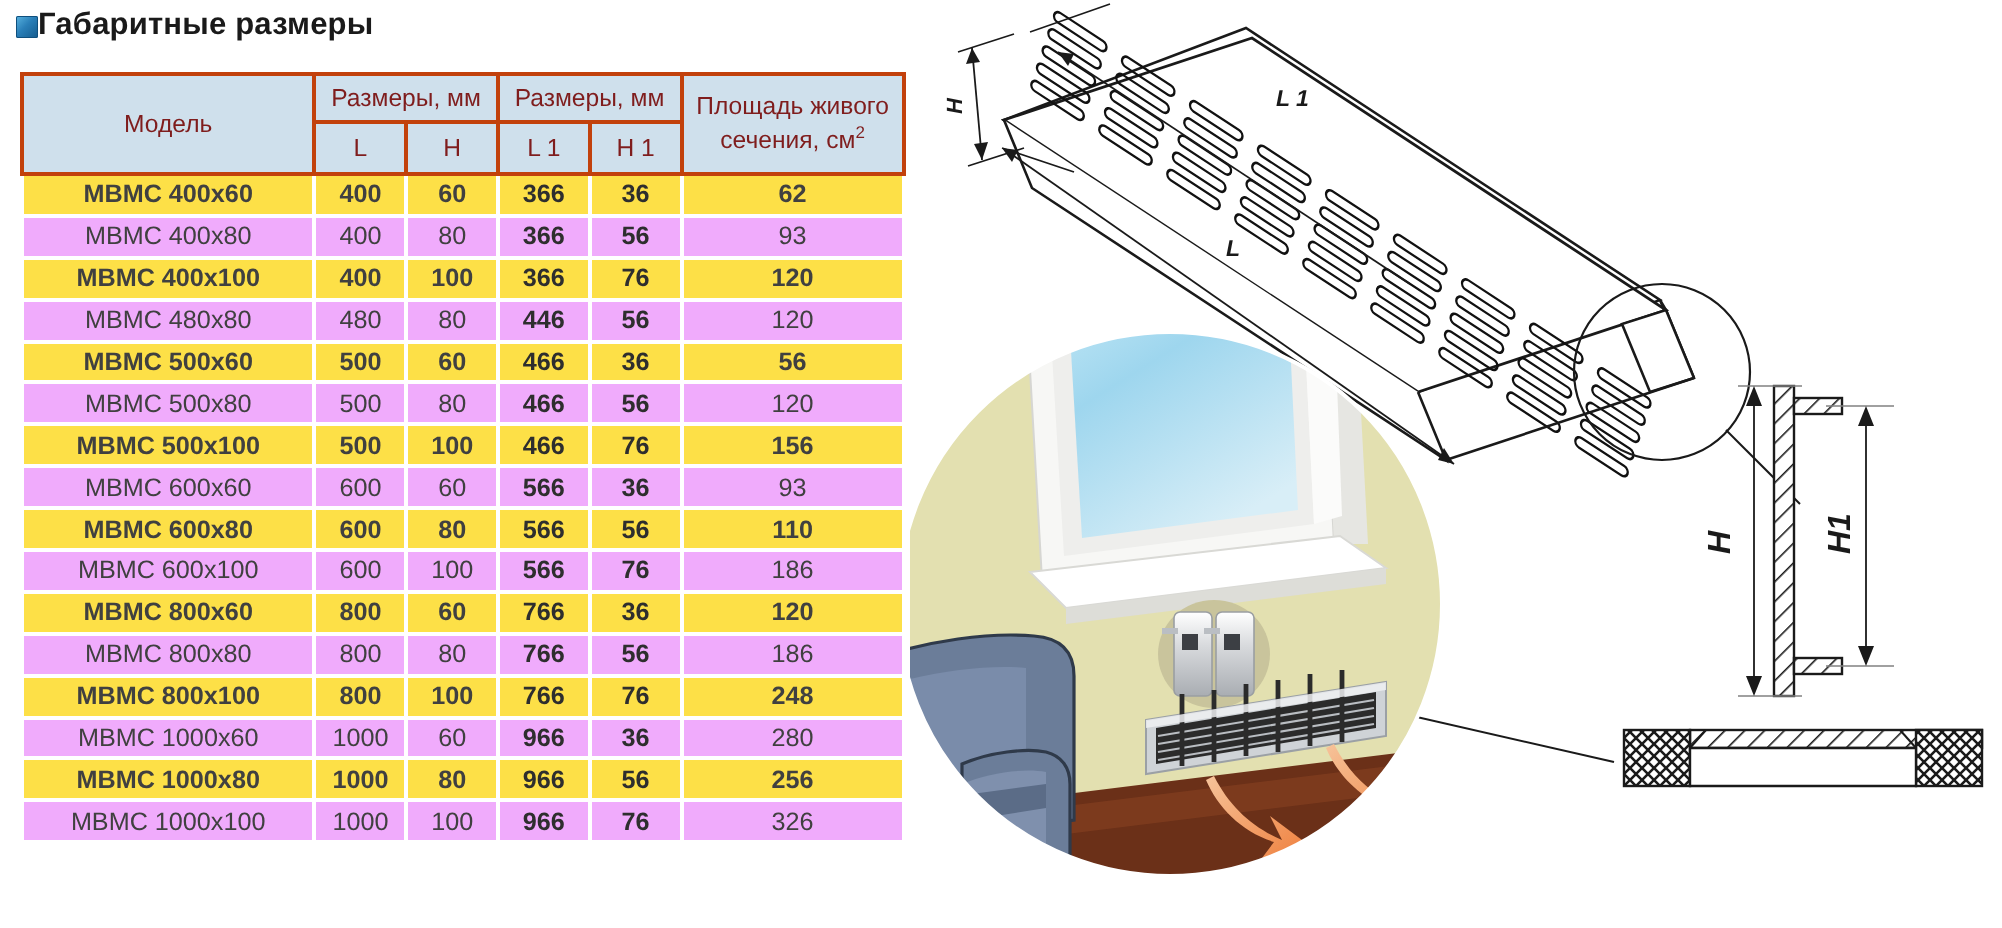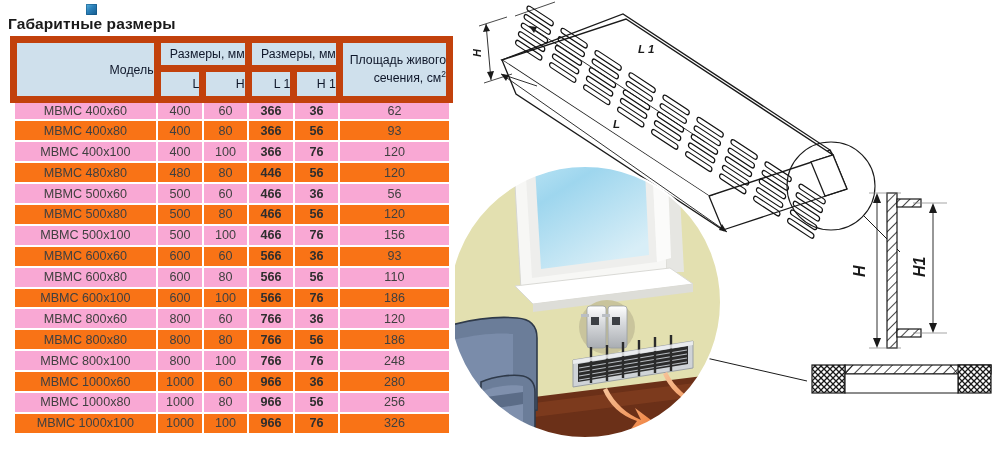--- a/index.html
+++ b/index.html
@@ -5,56 +5,56 @@
   html,body{margin:0;padding:0;}
   body{
     width:1001px;height:464px;
     background:#ffffff;
     font-family:"Liberation Sans","DejaVu Sans",sans-serif;
     position:relative;overflow:hidden;
     -webkit-font-smoothing:antialiased;
   }
 
   
-  #title-row{position:absolute;left:8px;top:4px;display:flex;align-items:center;gap:0;flex-direction:column;}
+  #title-row{position:absolute;left:8px;top:4px;display:flex;align-items:center;gap:0;}
   #bullet{
     width:11px;height:11px;border-radius:1px;
     background:linear-gradient(135deg,#5ab4e0 0%,#2a7fb8 45%,#145a8c 100%);
     box-shadow:0 0 0 .5px #0f4f7d inset;
   }
   #title-text{
     font-size:15.5px;font-weight:bold;color:#1a1a1a;letter-spacing:.1px;white-space:nowrap;
   }
 
   
   #spec-table{
     position:absolute;left:10px;top:36px;
     width:443px;
     border-collapse:collapse;
     font-size:12.3px;color:#3d3d3d;
   }
   #spec-table td,#spec-table th{padding:0;margin:0;}
   .hdr{
-    background:#cfe0ec;color:#0f172a;font-weight:normal;
-    text-align:right;vertical-align:middle;
-    border:7px solid #c2410c;
+    background:#cfe0ec;color:#7f1d1d;font-weight:normal;
+    text-align:center;vertical-align:middle;
+    border:2px solid #c2410c;
     font-size:12.3px;
   }
   .hdr-model{height:48px;}
   .hdr-grp{height:22px;}
   .hdr-sub{height:24px;}
   .hdr-area{height:48px;line-height:1.35;}
   tbody tr{height:20.9px;}
   tbody td{
     text-align:center;vertical-align:middle;
     border:2px solid #ffffff;
     font-size:12.6px;color:#404040;
   }
-  tbody tr.odd td{background:#f9a8d4;}
-  tbody tr.even td{background:#f97316;}
+  tbody tr.odd td{background:#fde047;font-weight:bold;}
+  tbody tr.even td{background:#f0abfc;}
   td.c-model{width:150px;}
   td.c-l{width:45px;}
   td.c-h{width:45px;}
   td.c-l1{width:45px;font-weight:bold;color:#2e2e2e;}
   td.c-h1{width:45px;font-weight:bold;color:#2e2e2e;}
   td.c-area{width:113px;}
   .hdr sup{font-size:8.5px;vertical-align:super;}
 
   
   #artwork{position:absolute;left:455px;top:0;width:546px;height:464px;}

